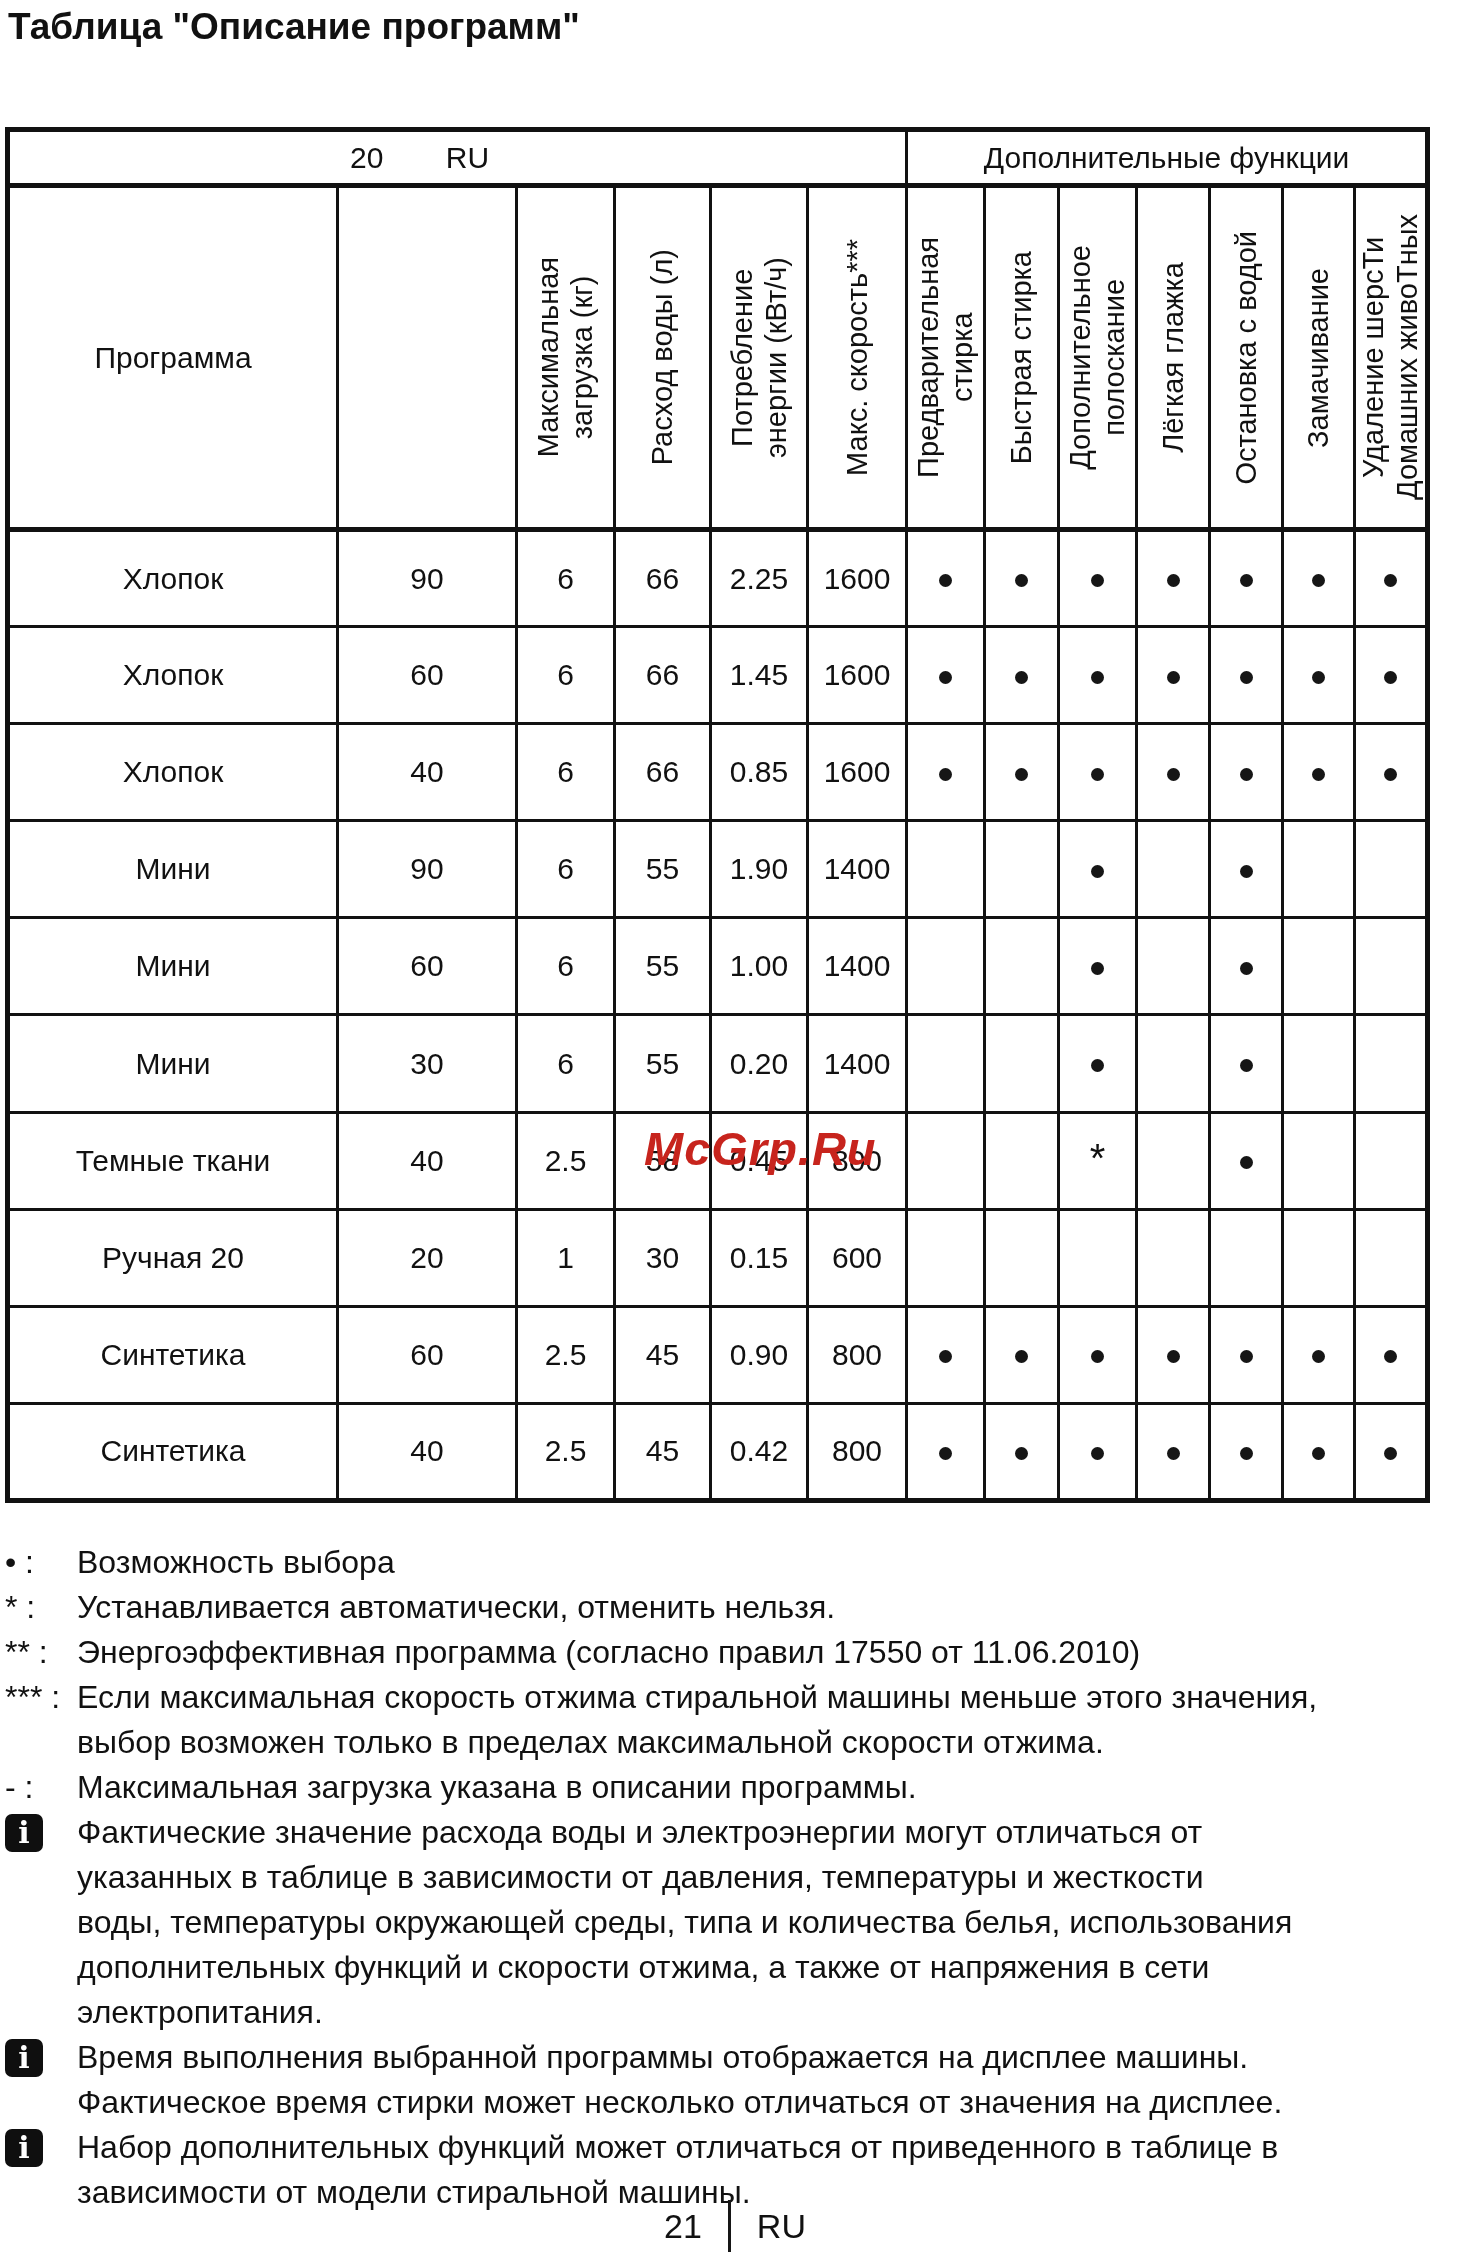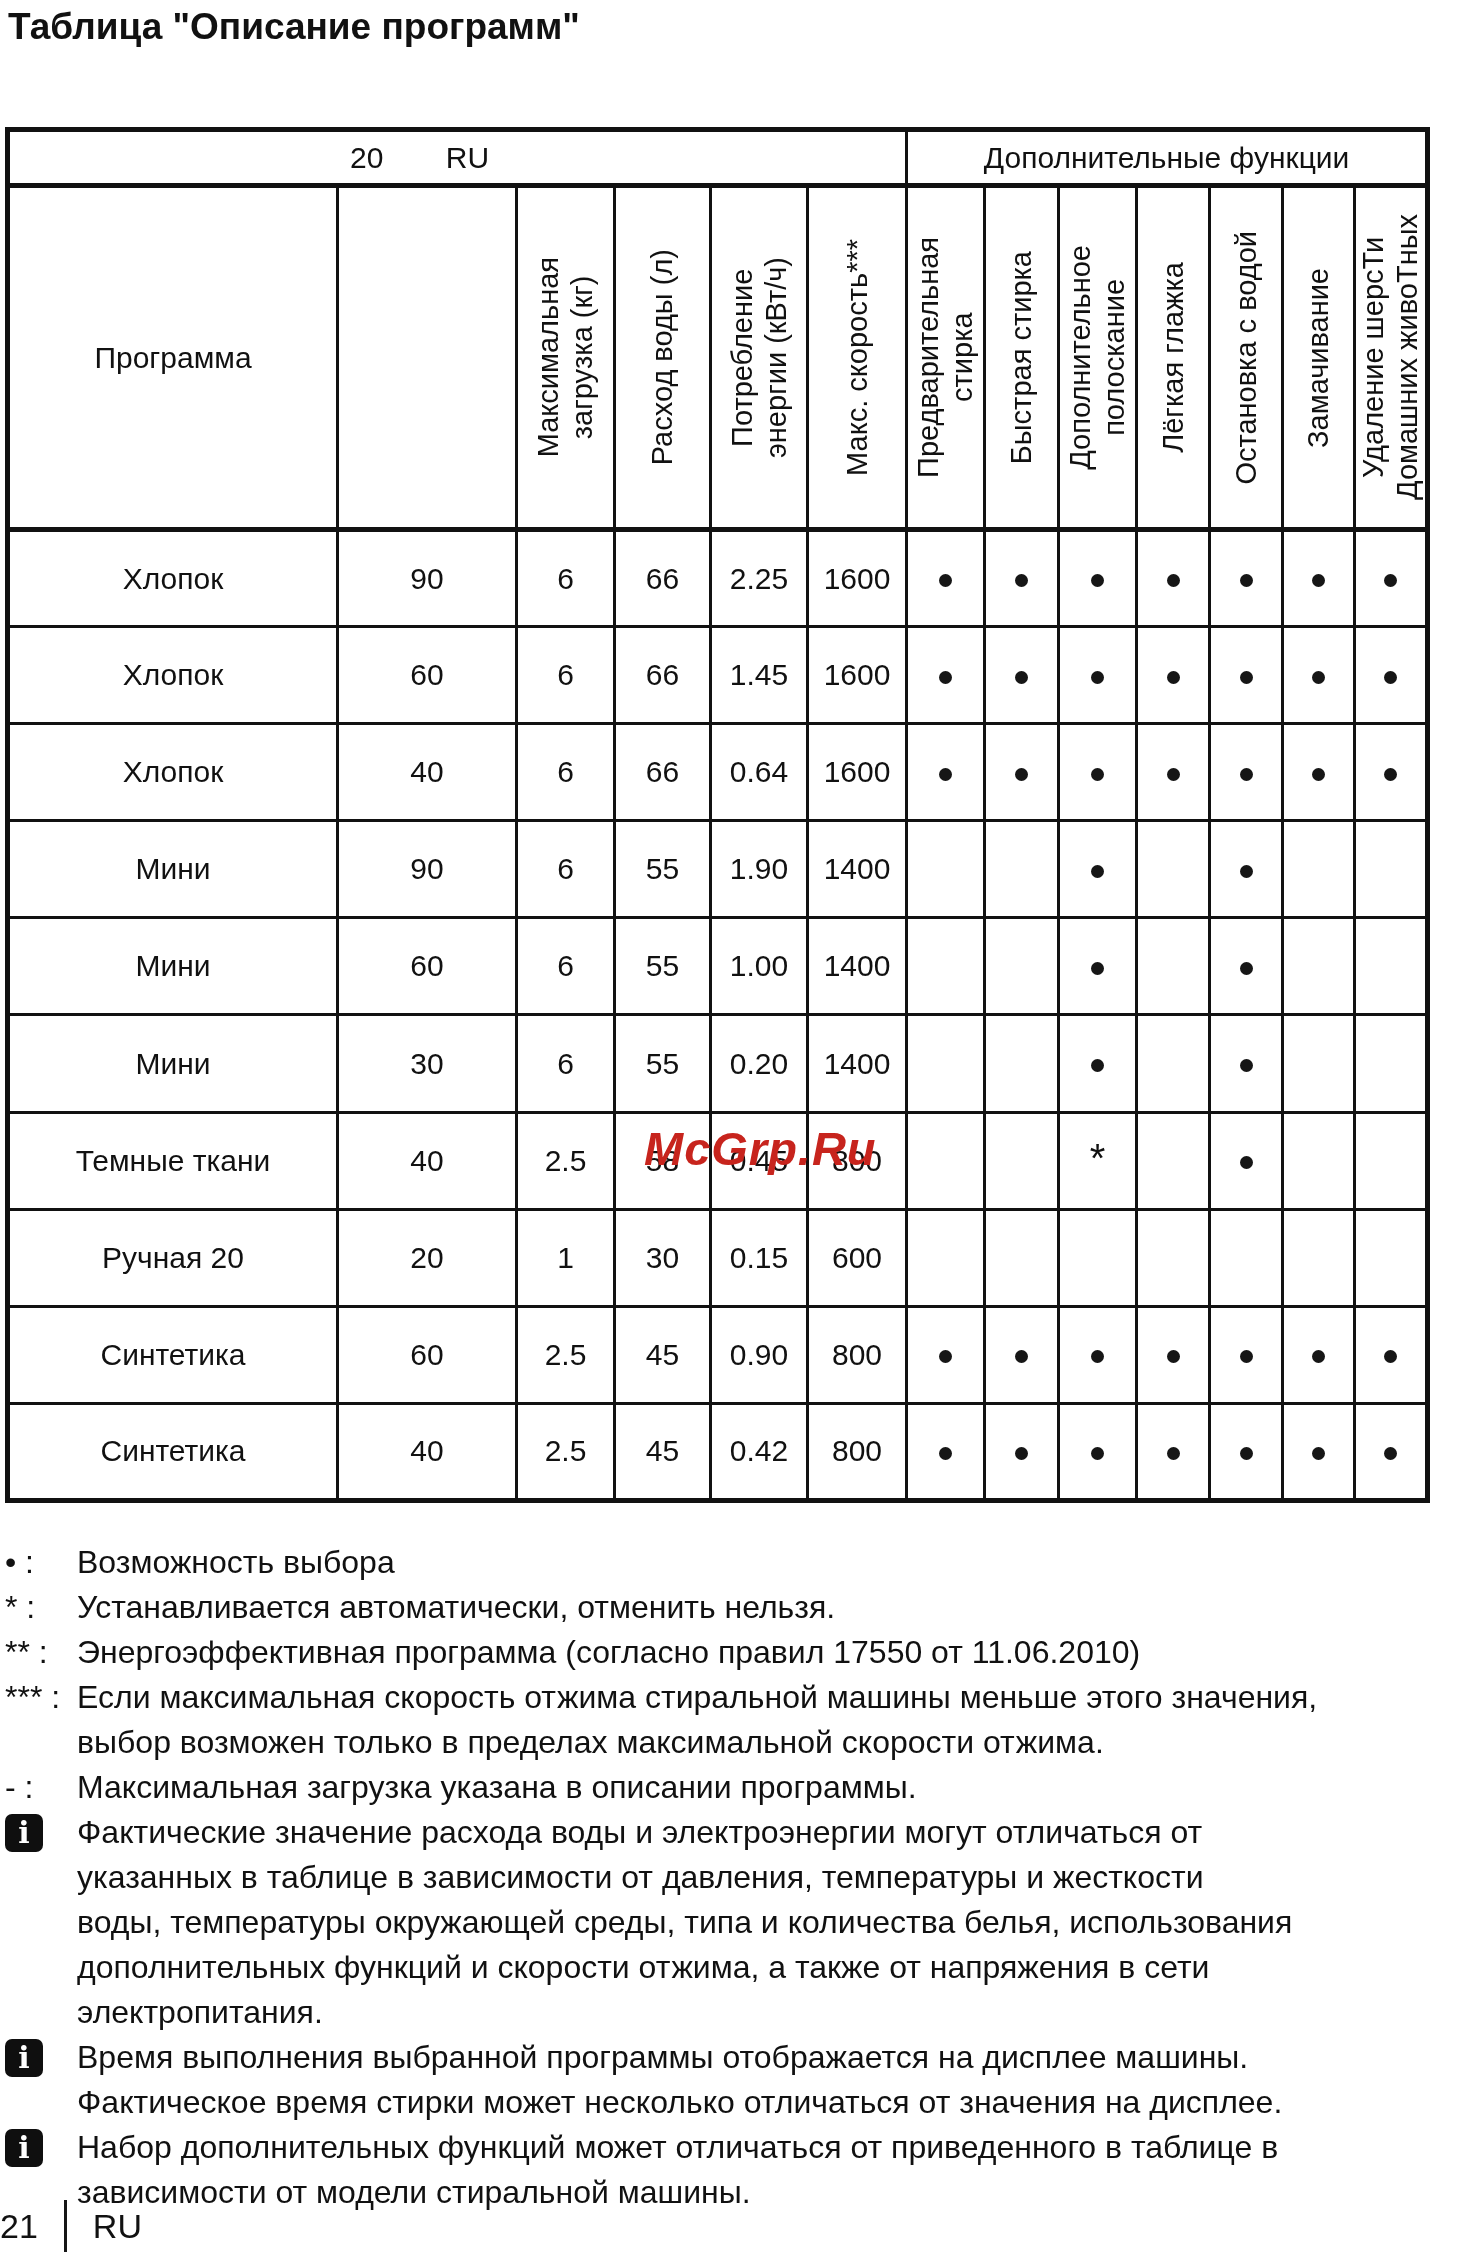--- a/index.html
+++ b/index.html
@@ -65,21 +65,21 @@
   .info-icon{
     width:38px;height:38px;margin-top:4px;
     background:#0f0f0f;border-radius:7px;
     display:flex;align-items:center;justify-content:center;
     color:#ffffff;font-family:"DejaVu Serif", serif;
     font-weight:bold;font-size:30px;line-height:1;
   }
   
   .footer{
     position:absolute;left:0;top:2200px;width:1470px;
-    display:flex;align-items:center;justify-content:flex-start;
+    display:flex;align-items:center;justify-content:center;
     font-size:34px;gap:26px;
   }
   .footer-divider{width:3px;height:52px;background:#161616;}
 </style>
 </head>
 <body>
 
 <div class="title">Таблица "Описание программ"</div>
 
 <table class="programs">
@@ -200,21 +200,21 @@
         <td><span class="dot"></span></td>
         <td><span class="dot"></span></td>
         <td><span class="dot"></span></td>
         <td><span class="dot"></span></td>
       </tr>
       <tr>
         <td>Хлопок</td>
         <td>40</td>
         <td>6</td>
         <td>66</td>
-        <td>0.64</td>
+        <td>0.85</td>
         <td>1600</td>
         <td><span class="dot"></span></td>
         <td><span class="dot"></span></td>
         <td><span class="dot"></span></td>
         <td><span class="dot"></span></td>
         <td><span class="dot"></span></td>
         <td><span class="dot"></span></td>
         <td><span class="dot"></span></td>
       </tr>
       <tr>

